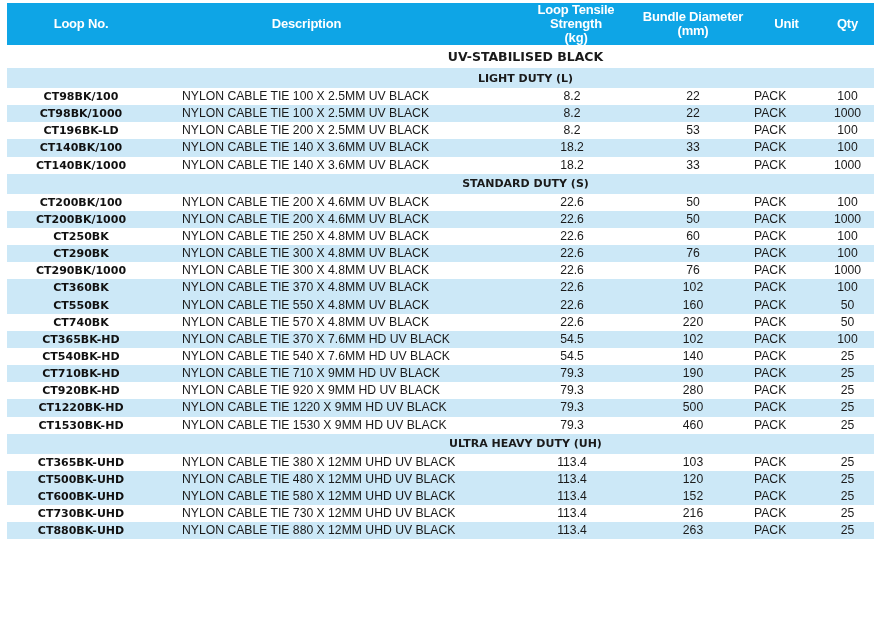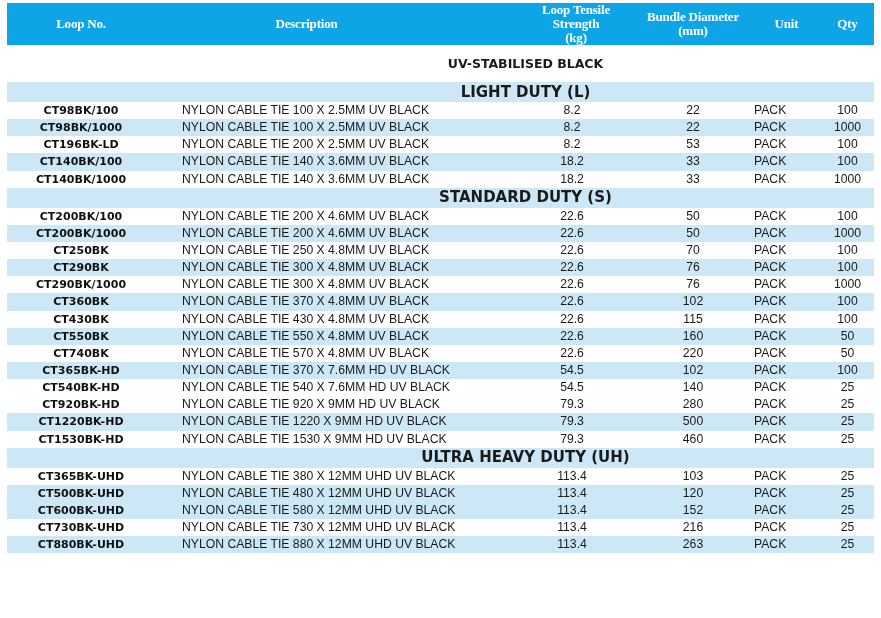--- a/index.html
+++ b/index.html
@@ -8,31 +8,31 @@
   table { border-collapse: collapse; width: 867px; table-layout: fixed; }
   col.c-part { width: 148px; }
   col.c-desc { width: 303px; }
   col.c-lts { width: 176px; }
   col.c-bd { width: 118px; }
   col.c-unit { width: 69px; }
   col.c-qty { width: 53px; }
   thead th {
     background: #0ea5e6; color: #ffffff; font-weight: bold; font-size: 13px;
     height: 36px; padding: 0; text-align: center; line-height: 14px;
-    font-family: Liberation Serif, serif; letter-spacing: -0.2px;
+    font-family: Liberation Sans, sans-serif; letter-spacing: -0.2px;
   }
   thead th.lts { padding-left: 60px; }
   td { padding: 0; height: 17.15px; font-size: 12.2px; color: #1a1a1a; text-align: center; line-height: 17px; white-space: nowrap; overflow: hidden; }
   td.part { font-weight: bold; font-family: "DejaVu Sans", sans-serif; font-size: 11px; letter-spacing: 0px; color: #111; }
   td.desc { text-align: left; padding-left: 27px; }
   td.lts { padding-left: 52px; }
   td.unit { text-align: left; padding-left: 2px; }
   tr.alt td { background: #cce8f7; }
-  tr.title td { height: 37px; font-weight: bold; font-size: 12.5px; background: #fff; padding-left: 0; font-family: "DejaVu Sans", sans-serif; }
-  tr.section td { height: 20px; font-weight: bold; font-size: 15px; background: #cce8f7; font-family: "DejaVu Sans", sans-serif; }
+  tr.title td { height: 23px; font-weight: bold; font-size: 12.5px; background: #fff; padding-left: 0; font-family: "DejaVu Sans", sans-serif; }
+  tr.section td { height: 20px; font-weight: bold; font-size: 11px; background: #cce8f7; font-family: "DejaVu Sans", sans-serif; }
   .center-label { display: block; text-align: center; padding-left: 170px; }
 </style>
 </head>
 <body>
 
 <div id="wrap">
   <table>
     <colgroup>
       <col class="c-part">
         <col class="c-desc">
@@ -126,21 +126,21 @@
           <td class="desc">NYLON CABLE TIE 200 X 4.6MM UV BLACK</td>
           <td class="lts">22.6</td>
           <td class="bd">50</td>
           <td class="unit">PACK</td>
           <td class="qty">1000</td>
         </tr>
         <tr>
           <td class="part">CT250BK</td>
           <td class="desc">NYLON CABLE TIE 250 X 4.8MM UV BLACK</td>
           <td class="lts">22.6</td>
-          <td class="bd">70</td>
+          <td class="bd">60</td>
           <td class="unit">PACK</td>
           <td class="qty">100</td>
         </tr>
         <tr class="alt">
           <td class="part">CT290BK</td>
           <td class="desc">NYLON CABLE TIE 300 X 4.8MM UV BLACK</td>
           <td class="lts">22.6</td>
           <td class="bd">76</td>
           <td class="unit">PACK</td>
           <td class="qty">100</td>
@@ -151,28 +151,20 @@
           <td class="lts">22.6</td>
           <td class="bd">76</td>
           <td class="unit">PACK</td>
           <td class="qty">1000</td>
         </tr>
         <tr class="alt">
           <td class="part">CT360BK</td>
           <td class="desc">NYLON CABLE TIE 370 X 4.8MM UV BLACK</td>
           <td class="lts">22.6</td>
           <td class="bd">102</td>
-          <td class="unit">PACK</td>
-          <td class="qty">100</td>
-        </tr>
-        <tr>
-          <td class="part">CT430BK</td>
-          <td class="desc">NYLON CABLE TIE 430 X 4.8MM UV BLACK</td>
-          <td class="lts">22.6</td>
-          <td class="bd">115</td>
           <td class="unit">PACK</td>
           <td class="qty">100</td>
         </tr>
         <tr class="alt">
           <td class="part">CT550BK</td>
           <td class="desc">NYLON CABLE TIE 550 X 4.8MM UV BLACK</td>
           <td class="lts">22.6</td>
           <td class="bd">160</td>
           <td class="unit">PACK</td>
           <td class="qty">50</td>
@@ -191,20 +183,28 @@
           <td class="lts">54.5</td>
           <td class="bd">102</td>
           <td class="unit">PACK</td>
           <td class="qty">100</td>
         </tr>
         <tr>
           <td class="part">CT540BK-HD</td>
           <td class="desc">NYLON CABLE TIE 540 X 7.6MM HD UV BLACK</td>
           <td class="lts">54.5</td>
           <td class="bd">140</td>
+          <td class="unit">PACK</td>
+          <td class="qty">25</td>
+        </tr>
+        <tr class="alt">
+          <td class="part">CT710BK-HD</td>
+          <td class="desc">NYLON CABLE TIE 710 X 9MM HD UV BLACK</td>
+          <td class="lts">79.3</td>
+          <td class="bd">190</td>
           <td class="unit">PACK</td>
           <td class="qty">25</td>
         </tr>
         <tr>
           <td class="part">CT920BK-HD</td>
           <td class="desc">NYLON CABLE TIE 920 X 9MM HD UV BLACK</td>
           <td class="lts">79.3</td>
           <td class="bd">280</td>
           <td class="unit">PACK</td>
           <td class="qty">25</td>

